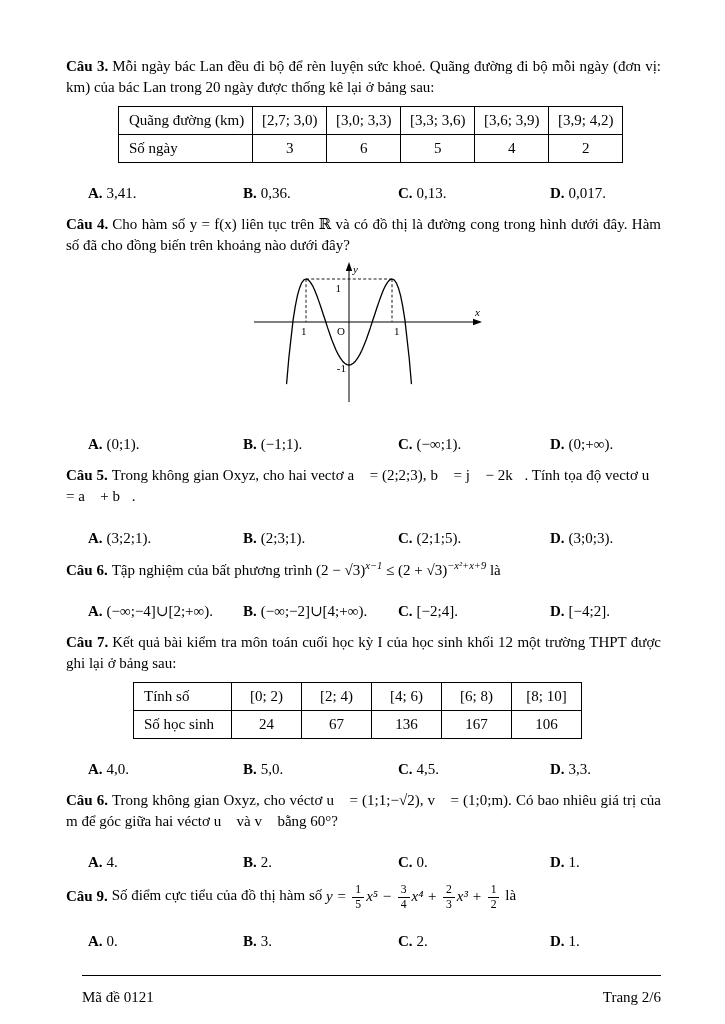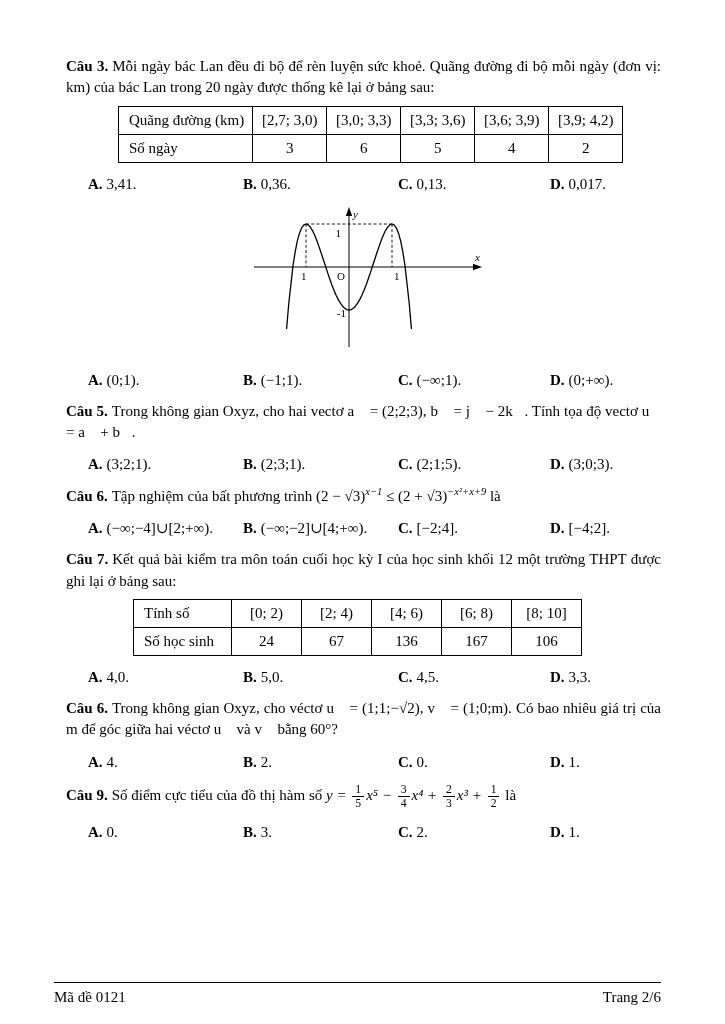--- a/index.html
+++ b/index.html
@@ -4,38 +4,38 @@
 <style>
   * { box-sizing: border-box; }
   html, body { margin: 0; padding: 0; background: #ffffff; }
   .page {
     width: 725px; height: 1024px; margin: 0 auto; background: #fff; position: relative;
     font-family: "Liberation Serif", "DejaVu Serif", serif; font-size: 15px; color: #000;
     padding: 56px 64px 0 66px; overflow: hidden;
   }
   .para { margin: 0 0 3px; line-height: 1.42; text-align: justify; }
   .qlabel { font-weight: bold; margin-right: 4px; }
-  .options { display: grid; grid-template-columns: 155px 155px 152px auto; padding-left: 22px; margin: 11px 0 10px; line-height: 1.4; }
+  .options { display: grid; grid-template-columns: 155px 155px 152px auto; padding-left: 22px; margin: 20px 0 10px; line-height: 1.4; }
   .opt { white-space: nowrap; }
   .opt b { margin-right: 4px; }
   table.data { border-collapse: collapse; margin: 7px 0 7px 52px; }
   table.data td { border: 1px solid #000; padding: 5px 8px; text-align: center; min-width: 74px; }
   table.data td.head { text-align: left; padding-left: 10px; min-width: 128px; }
   table.t2 { margin-left: 67px; }
   table.t2 td { min-width: 70px; }
   table.t2 td.head { min-width: 98px; }
   .graph { margin: 4px auto 6px; width: 240px; display: block; }
   svg text { font-family: "Liberation Serif", serif; font-size: 11px; fill: #000; }
   svg .it { font-style: italic; }
   sup.sup { font-size: 0.7em; font-style: italic; }
   .math { font-style: italic; }
   .frac { display: inline-block; vertical-align: middle; text-align: center; font-size: 0.78em; line-height: 1.15; margin: 0 2px; font-style: normal; }
   .frac .num { display: block; border-bottom: 1px solid #000; padding: 0 3px; }
   .frac .den { display: block; }
-  .footer { position: absolute; left: 54px; right: 64px; bottom: 18px; border-top: 1px solid #000; display: flex; justify-content: space-between; padding-top: 6px; }
+  .footer { position: absolute; left: 82px; right: 64px; bottom: 18px; border-top: 1px solid #000; display: flex; justify-content: space-between; padding-top: 13px; }
 </style>
 </head>
 <body>
 
 <div class="page">
 
   <section>
     <p class="para"><b class="qlabel">Câu 3.</b><span>Mỗi ngày bác Lan đều đi bộ để rèn luyện sức khoẻ. Quãng đường đi bộ mỗi ngày (đơn vị: km) của bác Lan trong 20 ngày được thống kê lại ở bảng sau:</span></p>
     <table class="data t1">
       <tbody>
@@ -59,20 +59,21 @@
       </table>
     <div class="options">
       <div class="opt"><b>A.</b><span>3,41.</span></div>
       <div class="opt"><b>B.</b><span>0,36.</span></div>
       <div class="opt"><b>C.</b><span>0,13.</span></div>
       <div class="opt"><b>D.</b><span>0,017.</span></div>
     </div>
   </section>
 
   <section>
+    <p class="para"><b class="qlabel">Câu 4.</b><span>Cho hàm số y = f(x) liên tục trên ℝ và có đồ thị là đường cong trong hình dưới đây. Hàm số đã cho đồng biến trên khoảng nào dưới đây?</span></p>
     <figure class="graph">
       <svg viewBox="0 0 240 150" width="240" height="150">
         <line x1="10" y1="62" x2="231" y2="62" stroke="#000" stroke-width="1"></line>
         <polygon points="238,62 229,58.8 229,65.2" fill="#000"></polygon>
         <line x1="105" y1="142" x2="105" y2="9" stroke="#000" stroke-width="1"></line>
         <polygon points="105,2 101.8,11 108.2,11" fill="#000"></polygon>
         <line x1="62" y1="19" x2="148" y2="19" stroke="#000" stroke-width="0.9" stroke-dasharray="3,2.2"></line>
         <line x1="62" y1="19" x2="62" y2="62" stroke="#000" stroke-width="0.9" stroke-dasharray="3,2.2"></line>
         <line x1="148" y1="19" x2="148" y2="62" stroke="#000" stroke-width="0.9" stroke-dasharray="3,2.2"></line>
         <path fill="none" stroke="#000" stroke-width="1.3" stroke-linejoin="round" stroke-linecap="round" d="M 42.6 123.5 L 44.8 98.2 L 49.1 59.9 L 51.3 46.2 L 53.4 35.6 L 55.6 27.9 L 57.7 22.8 L 59.9 19.9 L 62 19 L 64.2 19.8 L 66.3 22.1 L 68.5 25.6 L 70.6 30.1 L 72.8 35.5 L 74.9 41.4 L 77.1 47.7 L 79.2 54.2 L 81.4 60.8 L 83.5 67.4 L 85.7 73.7 L 87.8 79.7 L 90 85.2 L 92.1 90.2 L 94.3 94.6 L 96.4 98.2 L 98.6 101.2 L 100.7 103.3 L 102.9 104.6 L 105 105 L 107.1 104.6 L 109.3 103.3 L 111.4 101.2 L 113.6 98.2 L 115.7 94.6 L 117.9 90.2 L 120 85.2 L 122.2 79.7 L 124.3 73.7 L 126.5 67.4 L 128.6 60.8 L 130.8 54.2 L 132.9 47.7 L 135.1 41.4 L 137.2 35.5 L 139.4 30.1 L 141.5 25.6 L 143.7 22.1 L 145.8 19.8 L 148 19 L 150.1 19.9 L 152.3 22.8 L 154.4 27.9 L 156.6 35.6 L 158.7 46.2 L 160.9 59.9 L 165.2 98.2 L 167.4 123.5"></path>

